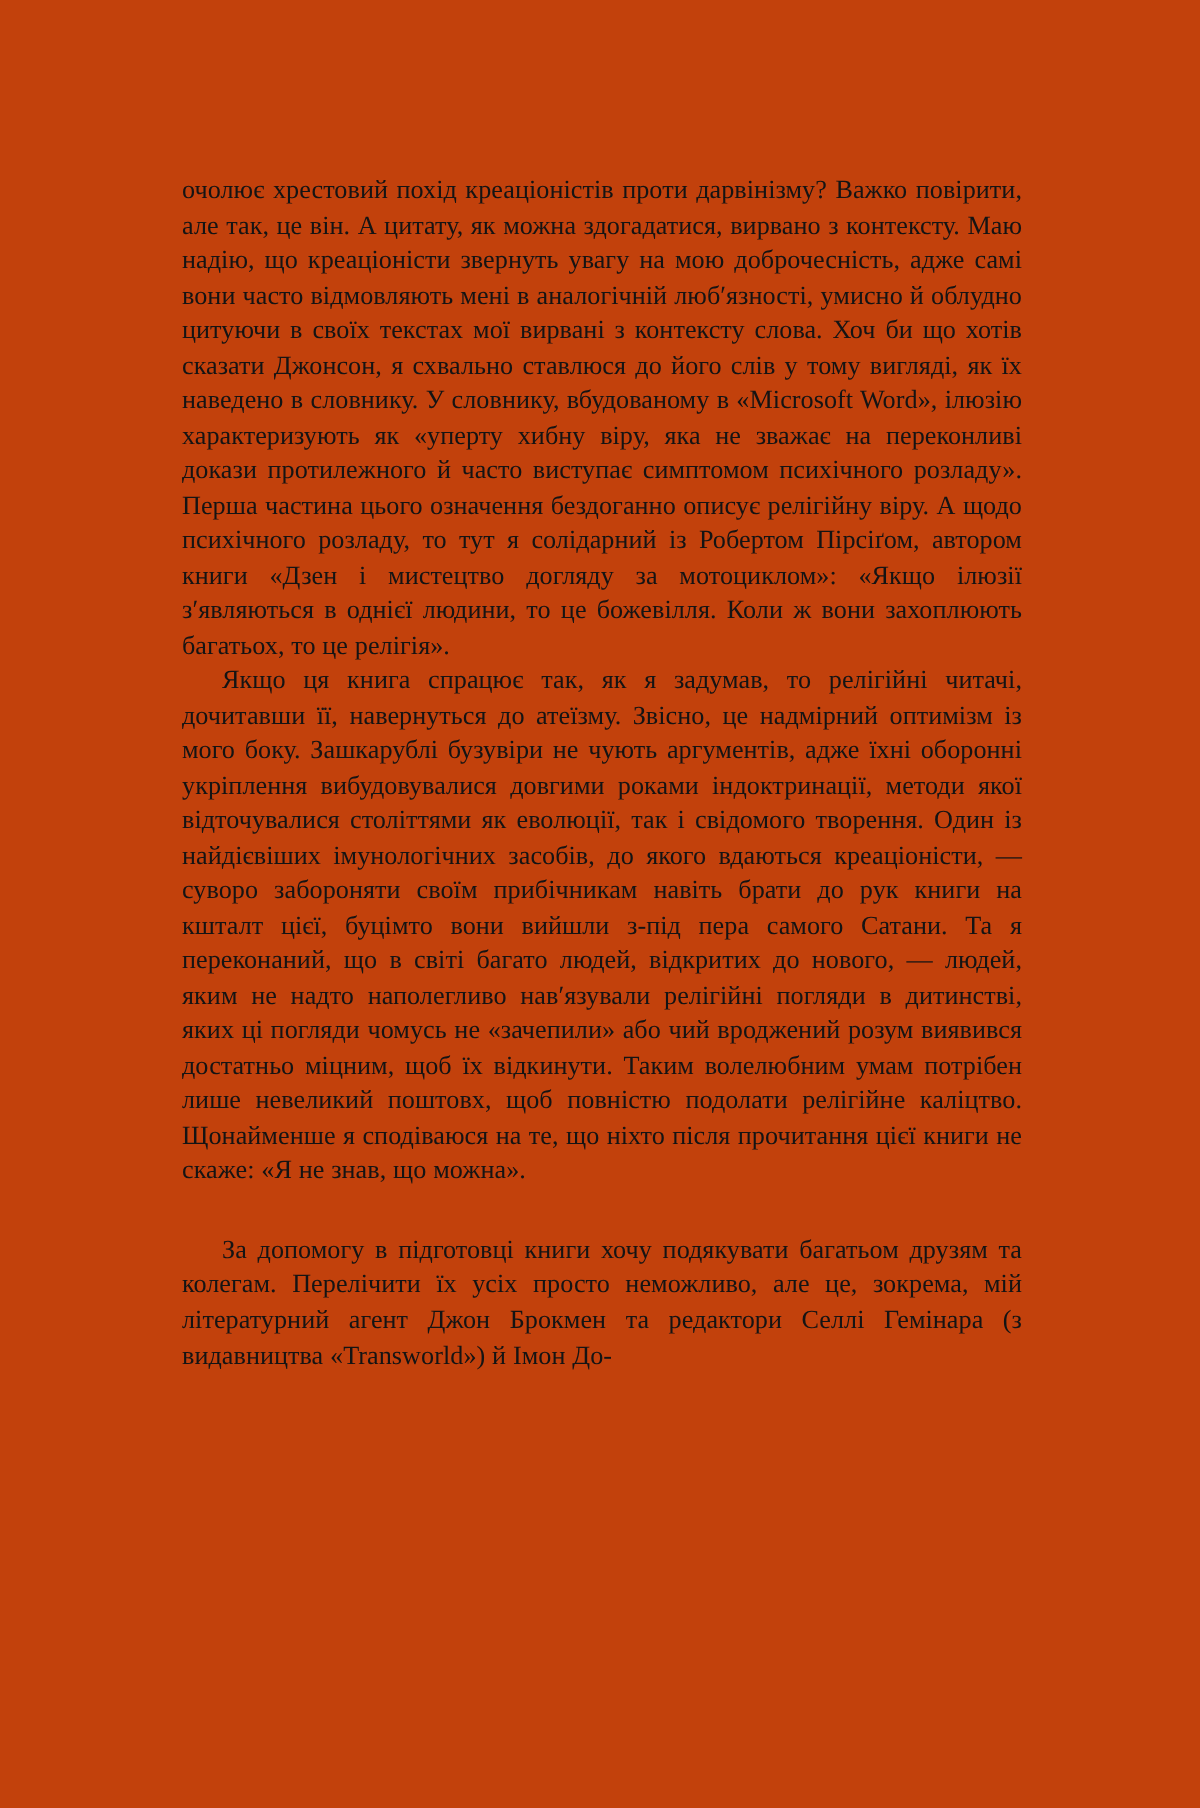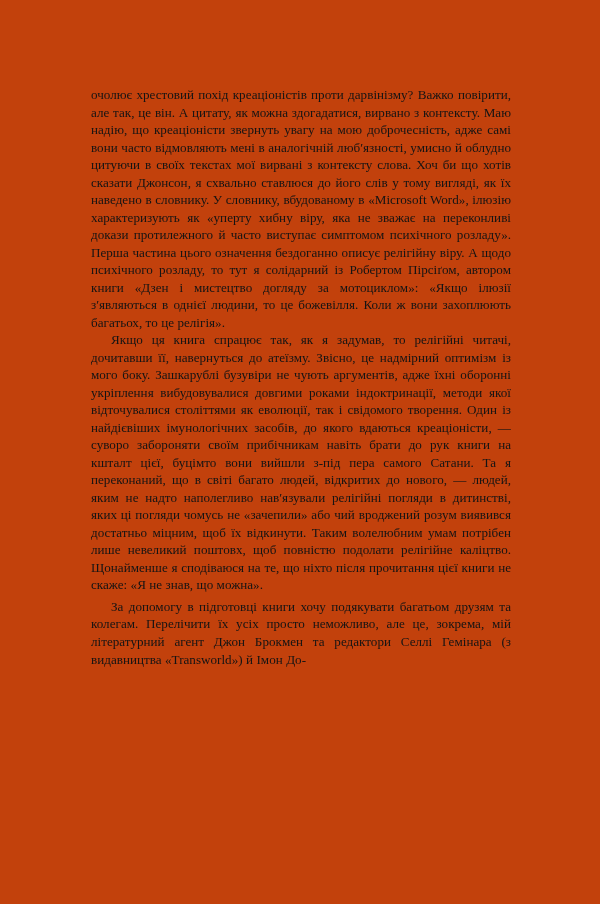--- a/index.html
+++ b/index.html
@@ -36,21 +36,21 @@
     text-indent: 20px;
     color: #141414;
     letter-spacing: 0.02px;
     word-spacing: 0.1px;
     hyphens: manual;
   }
   .para.first {
     text-indent: 0;
   }
   .para.spaced-before {
-    margin-top: 4px;
+    margin-top: 22px;
   }
   .page-number {
     position: absolute;
     left: 0;
     top: 826px;
     width: 600px;
     text-align: center;
     font-size: 12.6px;
     line-height: 17px;
     color: #141414;

